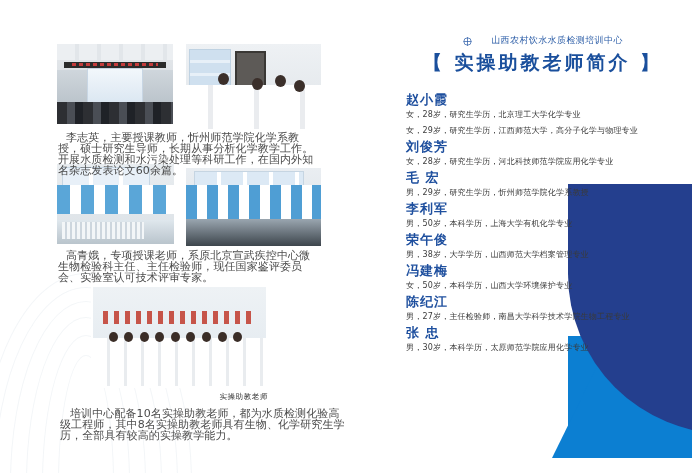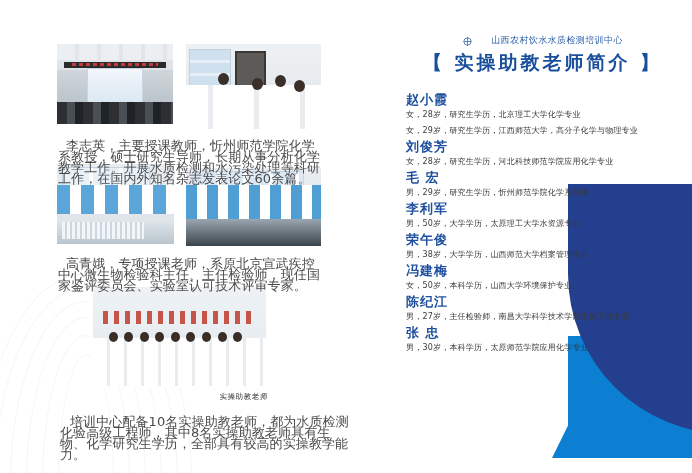--- a/index.html
+++ b/index.html
@@ -94,21 +94,21 @@
   .s4 .caps{position:absolute;left:0;top:22%;width:100%;height:44%;background:repeating-linear-gradient(90deg,#4f9ed4 0 11px,#ffffff 11px 21px);}
   .s4 .table{position:absolute;left:0;bottom:0;width:100%;height:34%;background:linear-gradient(#9aa6b0,#3d454c);}
 
   .s5{background:linear-gradient(#eef2f5 0%,#e6ecf1 58%,#dde4ea 100%);}
   .s5 .bannerred{position:absolute;left:6%;top:24%;width:88%;height:13%;background:transparent;}
   .s5 .bannerred:after{content:"";position:absolute;left:0;top:0;width:100%;height:100%;background:repeating-linear-gradient(92deg,#c0392b 0 5px,transparent 5px 11px);opacity:.85;}
   .s5 .row{position:absolute;left:0;bottom:0;width:100%;height:48%;background:repeating-linear-gradient(90deg,#ffffff 0 14px,#e9ecef 14px 17px);}
   .s5 .hd{position:absolute;width:9px;height:10px;background:#3a2d27;border-radius:50%;bottom:44%;}
 
   
-  .cap{position:absolute;color:#4a4a4a;font-size:13px;line-height:11px;letter-spacing:.1px;margin-top:8px;}
+  .cap{position:absolute;color:#4a4a4a;font-size:11px;line-height:11px;letter-spacing:.1px;}
   .cap1{left:58px;top:132px;width:262px;text-indent:8px;}
   .cap2{left:58px;top:250px;width:262px;text-indent:8px;}
   .photo-label{
     position:absolute;left:91px;top:392px;width:177px;text-align:right;
     color:#3a3a3a;font-size:7.5px;letter-spacing:.6px;
   }
   .cap3{left:60px;top:408px;width:290px;text-indent:10px;}
 </style>
 </head>
 <body>
@@ -153,21 +153,21 @@
     <div class="staff-row">
       <div class="staff-name">刘俊芳</div>
       <div class="staff-desc">女，28岁，研究生学历，河北科技师范学院应用化学专业</div>
     </div>
     <div class="staff-row">
       <div class="staff-name">毛 宏</div>
       <div class="staff-desc">男，29岁，研究生学历，忻州师范学院化学系教授</div>
     </div>
     <div class="staff-row">
       <div class="staff-name">李利军</div>
-      <div class="staff-desc">男，50岁，大学学历，太原理工大学水资源专业</div>
+      <div class="staff-desc">男，50岁，本科学历，上海大学有机化学专业</div>
     </div>
     <div class="staff-row">
       <div class="staff-name">荣午俊</div>
       <div class="staff-desc">男，38岁，大学学历，山西师范大学档案管理专业</div>
     </div>
     <div class="staff-row">
       <div class="staff-name">冯建梅</div>
       <div class="staff-desc">女，50岁，本科学历，山西大学环境保护专业</div>
     </div>
     <div class="staff-row">

